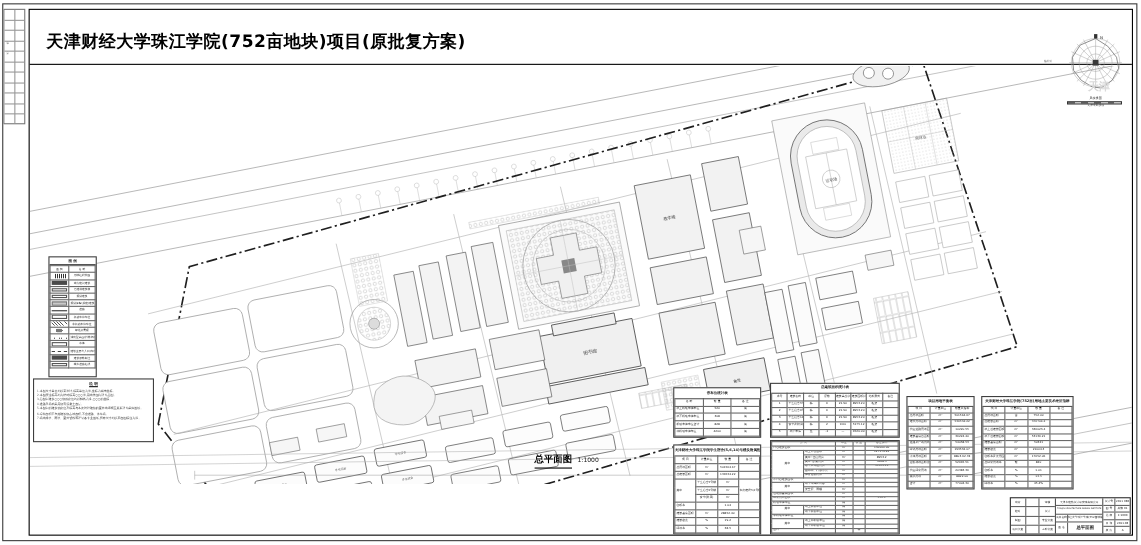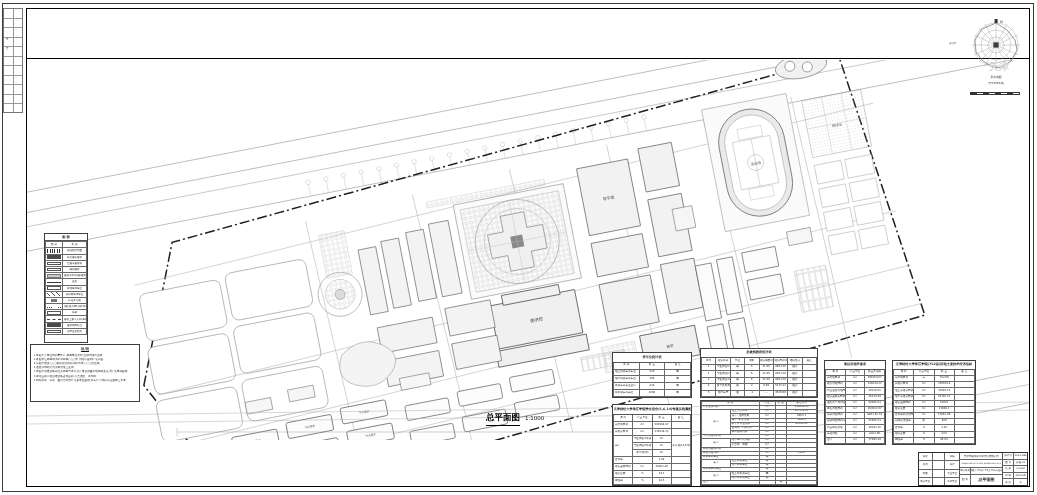--- a/index.html
+++ b/index.html
@@ -135,21 +135,21 @@
     position: absolute; left: 486px; top: 412px;
     display: flex; align-items: baseline; gap: 5px;
   }
   .plan-caption .pc-name {
     font-size: 8.5px; font-weight: bold; color: #000;
     border-bottom: 1.2px solid #000; padding-bottom: .5px;
   }
   .plan-caption .pc-scale { font-size: 5.5px; color: #111; }
 
   
-  .windrose { position: absolute; left: 965px; top: 16px; width: 62px; height: 70px; }
+  .windrose { position: absolute; left: 965px; top: 28px; width: 62px; height: 70px; }
   .windrose .wr-label {
     position: absolute; left: 0; bottom: 7px; width: 100%;
     text-align: center; font-size: 2.8px; color: #333;
   }
   .windrose .wr-sub {
     position: absolute; left: 0; bottom: 1px; width: 100%;
     text-align: center; font-size: 2.6px; color: #444;
   }
   .wr-watermark {
     position: absolute; left: 24px; top: 44px;
@@ -223,20 +223,21 @@
         <span class="v"></span>
       </div>
     <div class="row">
         <span class="v"></span>
       </div>
     <div class="row">
         <span class="v"></span>
       </div>
   </div>
 
+  <div class="main-title">天津财经大学珠江学院(752亩地块)项目(原批复方案)</div>
   <div class="title-rule"></div>
 
   <div class="plan-canvas">
     <svg width="1002" height="380" viewBox="0 0 1002 380" xmlns="http://www.w3.org/2000/svg">
       <defs>
         <pattern id="trees" width="5" height="5" patternUnits="userSpaceOnUse">
           <circle cx="2.5" cy="2.5" r="1.5" fill="none" stroke="#b0b0b0" stroke-width=".4"></circle>
         </pattern>
         <pattern id="grid8" width="8" height="8" patternUnits="userSpaceOnUse">
           <path d="M8 0 L0 0 0 8" fill="none" stroke="#d8d8d8" stroke-width=".35"></path>

